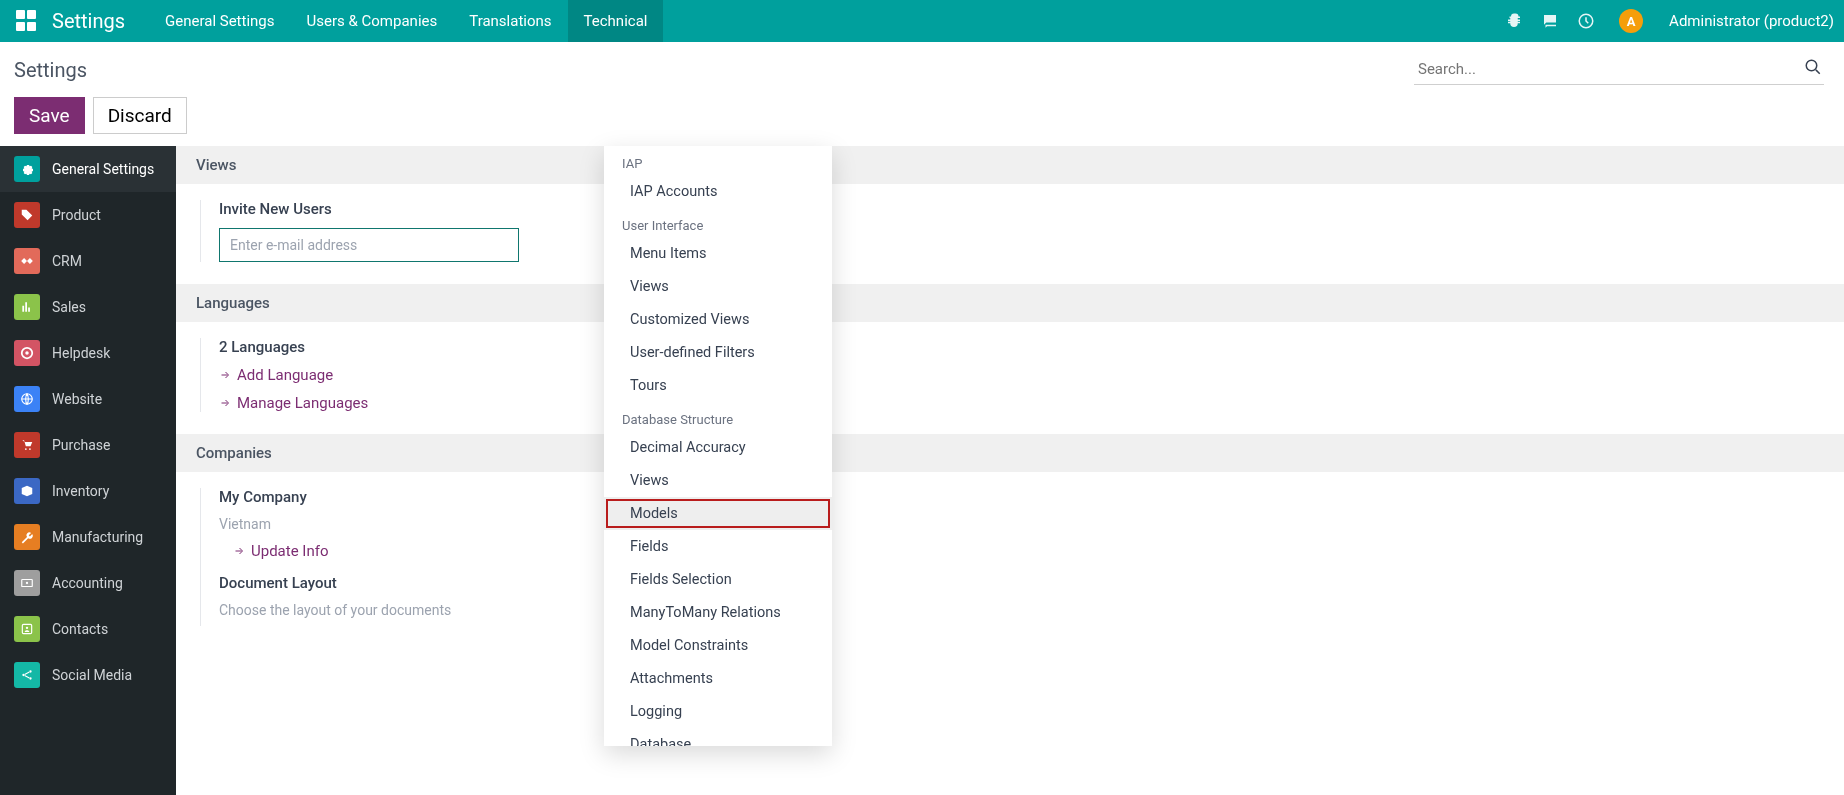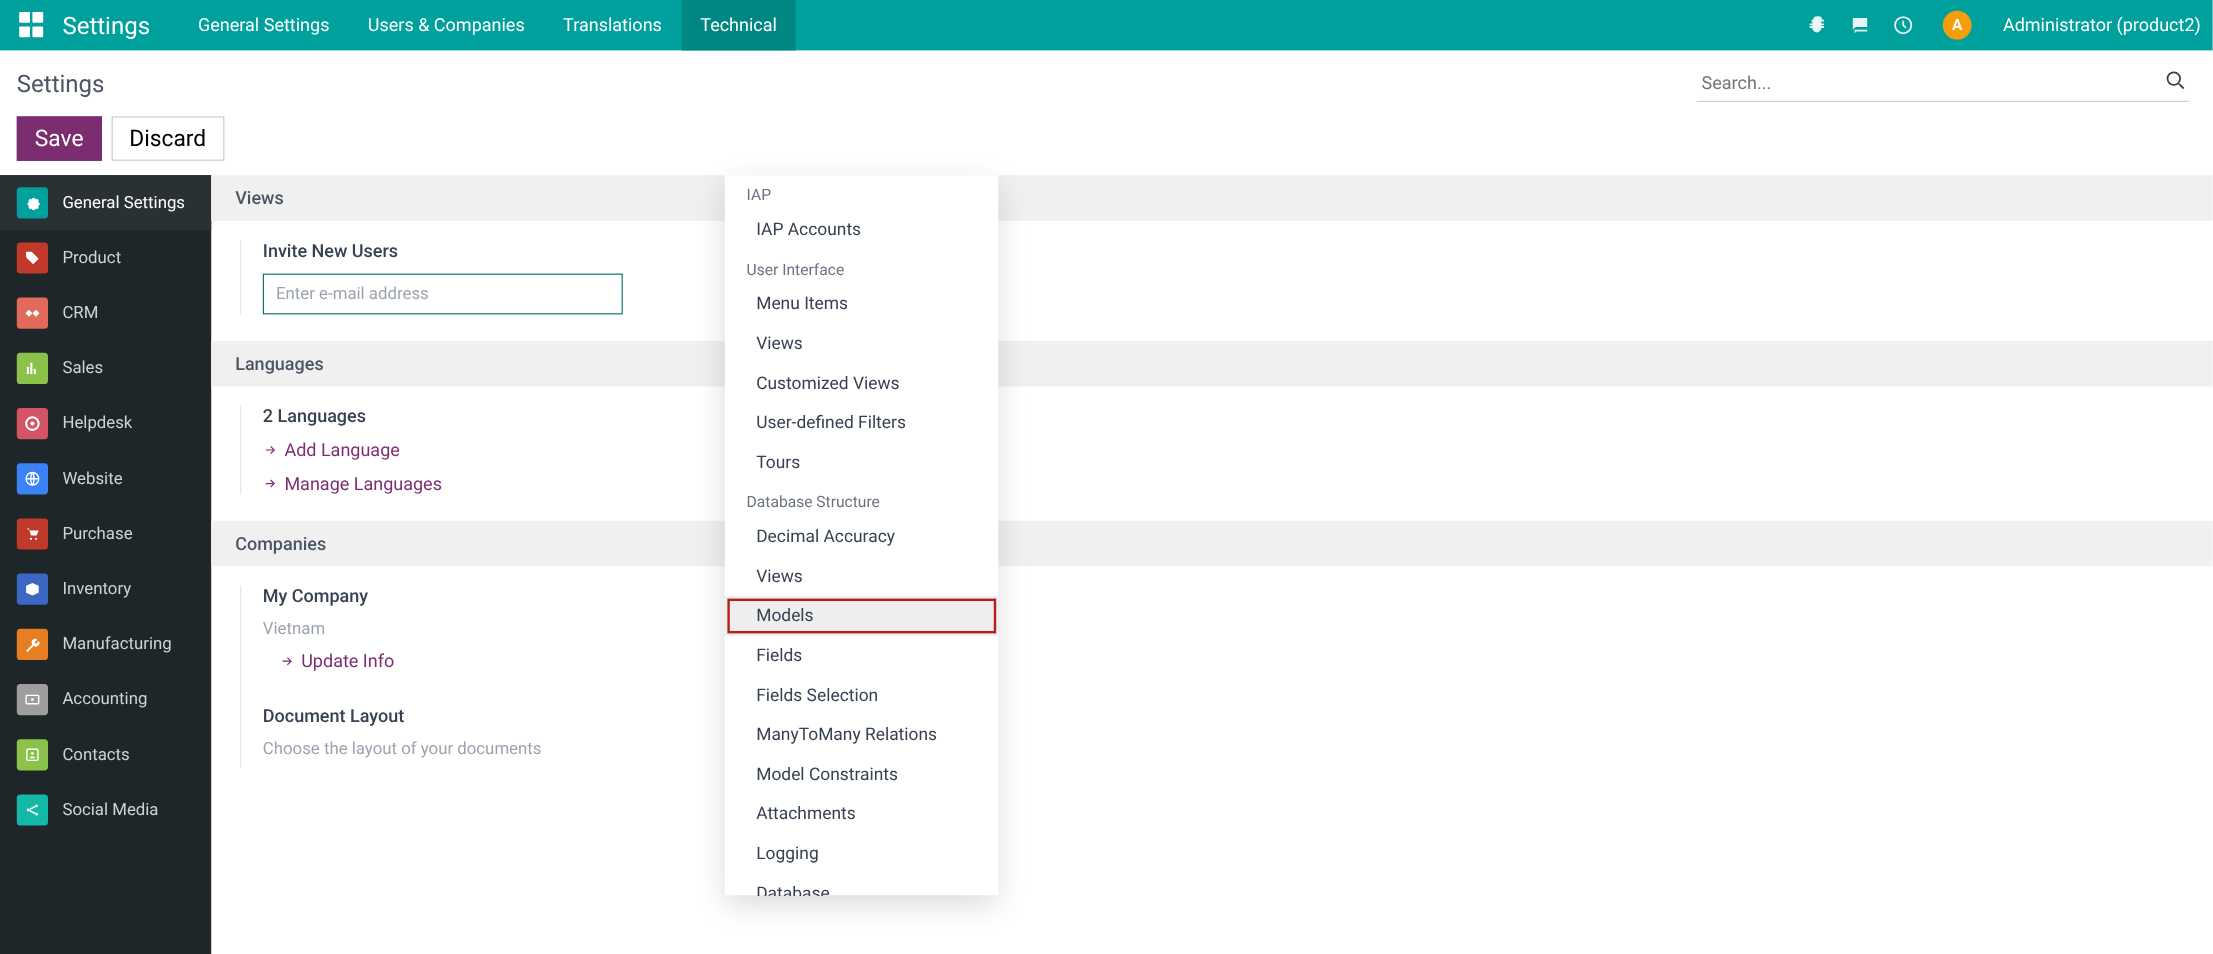--- a/index.html
+++ b/index.html
@@ -265,21 +265,21 @@
     <div class="section-body">
       <div class="col">
         <h3>My Company</h3>
         <div class="sub">Vietnam</div>
         <div class="linkish" style="margin-left:14px">
           <svg class="arrow-r" viewBox="0 0 24 24">
               <path d="M5 12h12M13 6l6 6-6 6" stroke="#7c2d72" stroke-width="2" fill="none"></path>
             </svg>
           <span>Update Info</span>
         </div>
-        <h3 style="margin-top:28px">Document Layout</h3>
+        <h3 style="margin-top:14px">Document Layout</h3>
         <div class="sub">Choose the layout of your documents</div>
       </div>
       <div class="col right">
         <h3>mpany</h3>
         <div class="linkish">anage Companies</div>
       </div>
     </div>
 
     <div class="dropdown">
       <div class="scroll">

